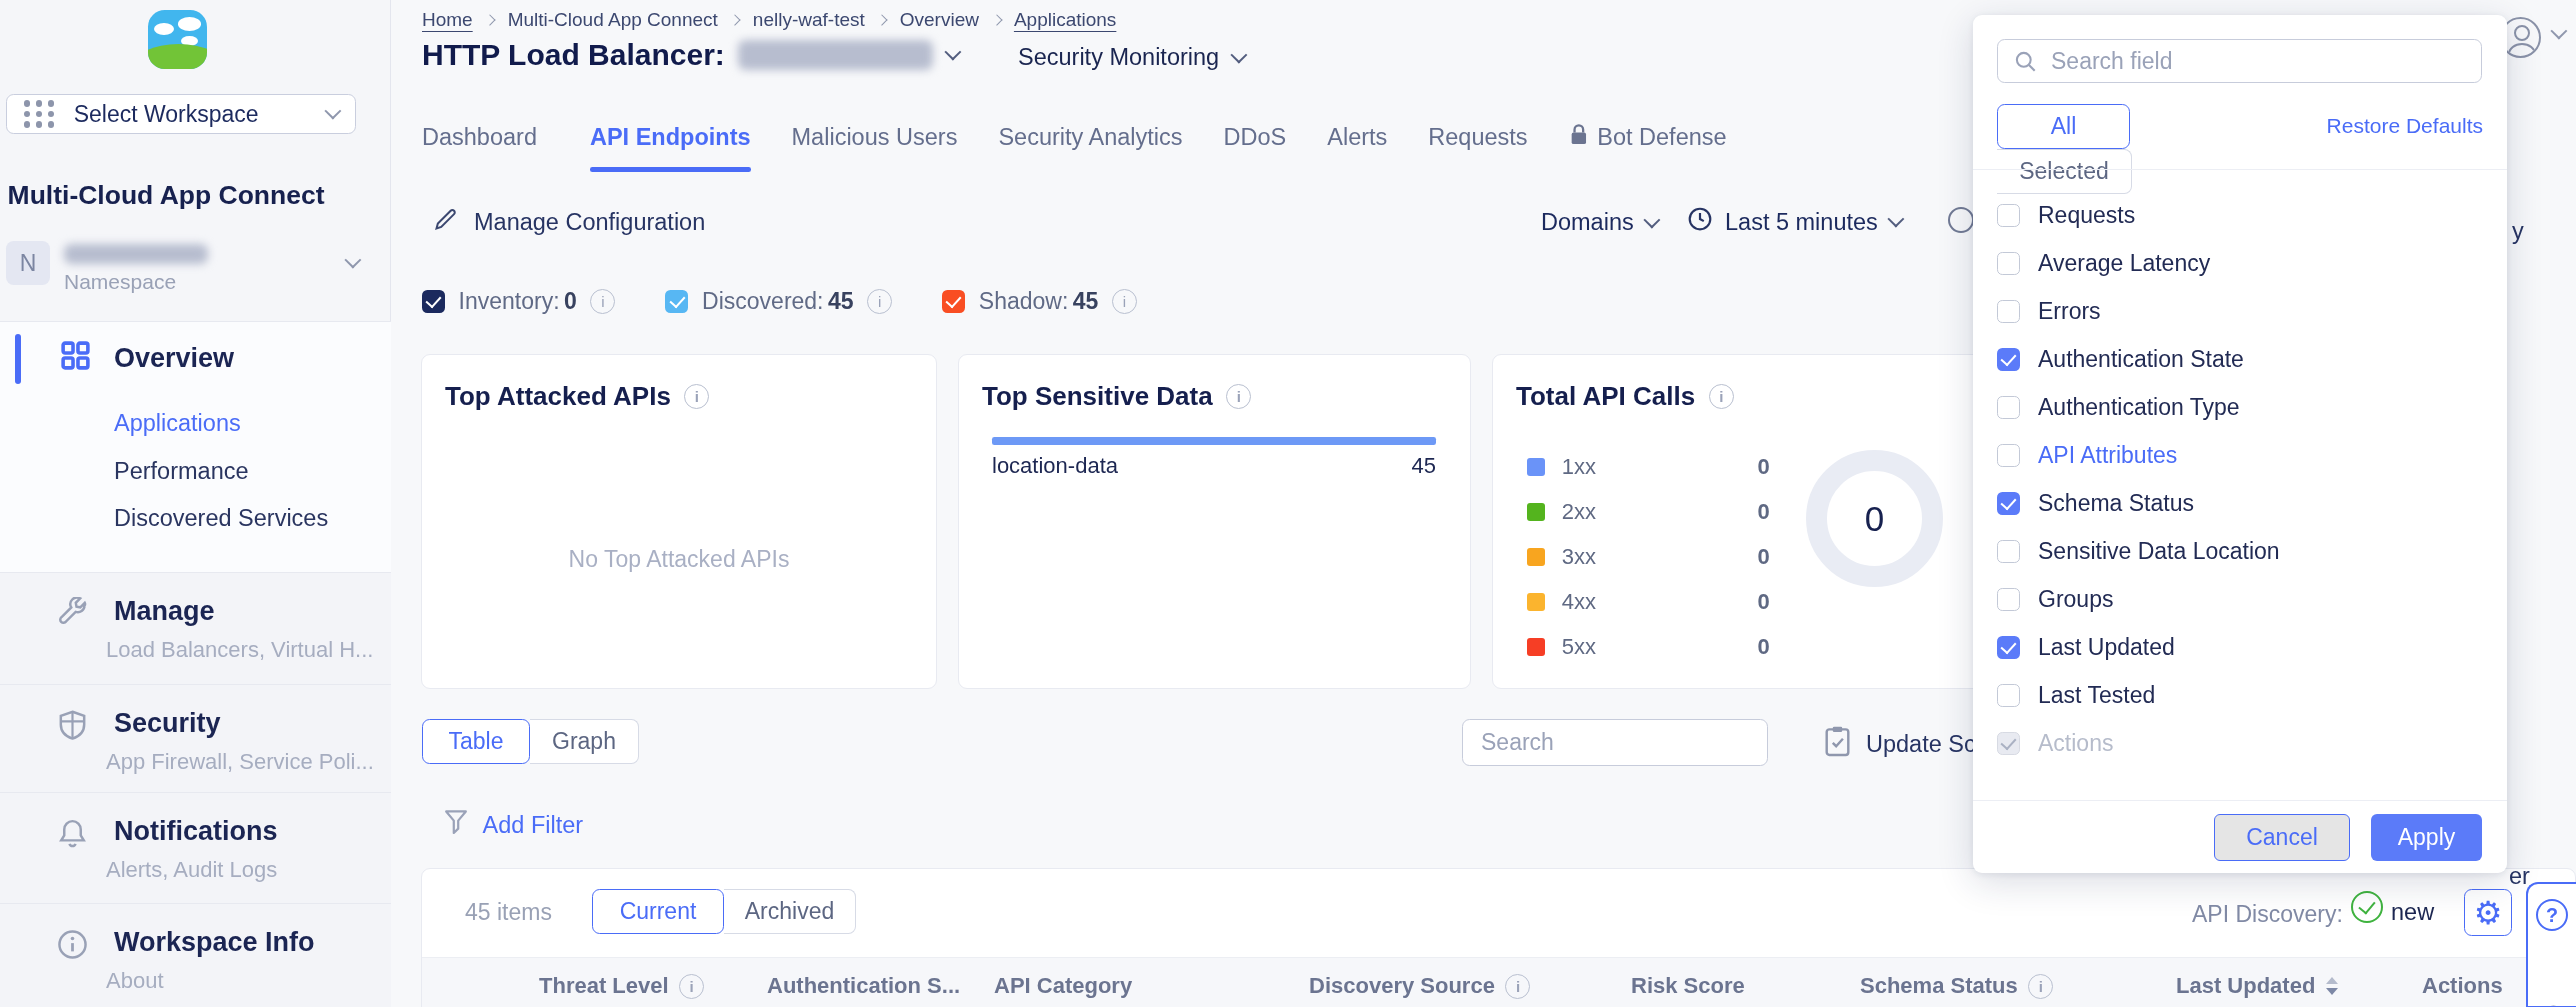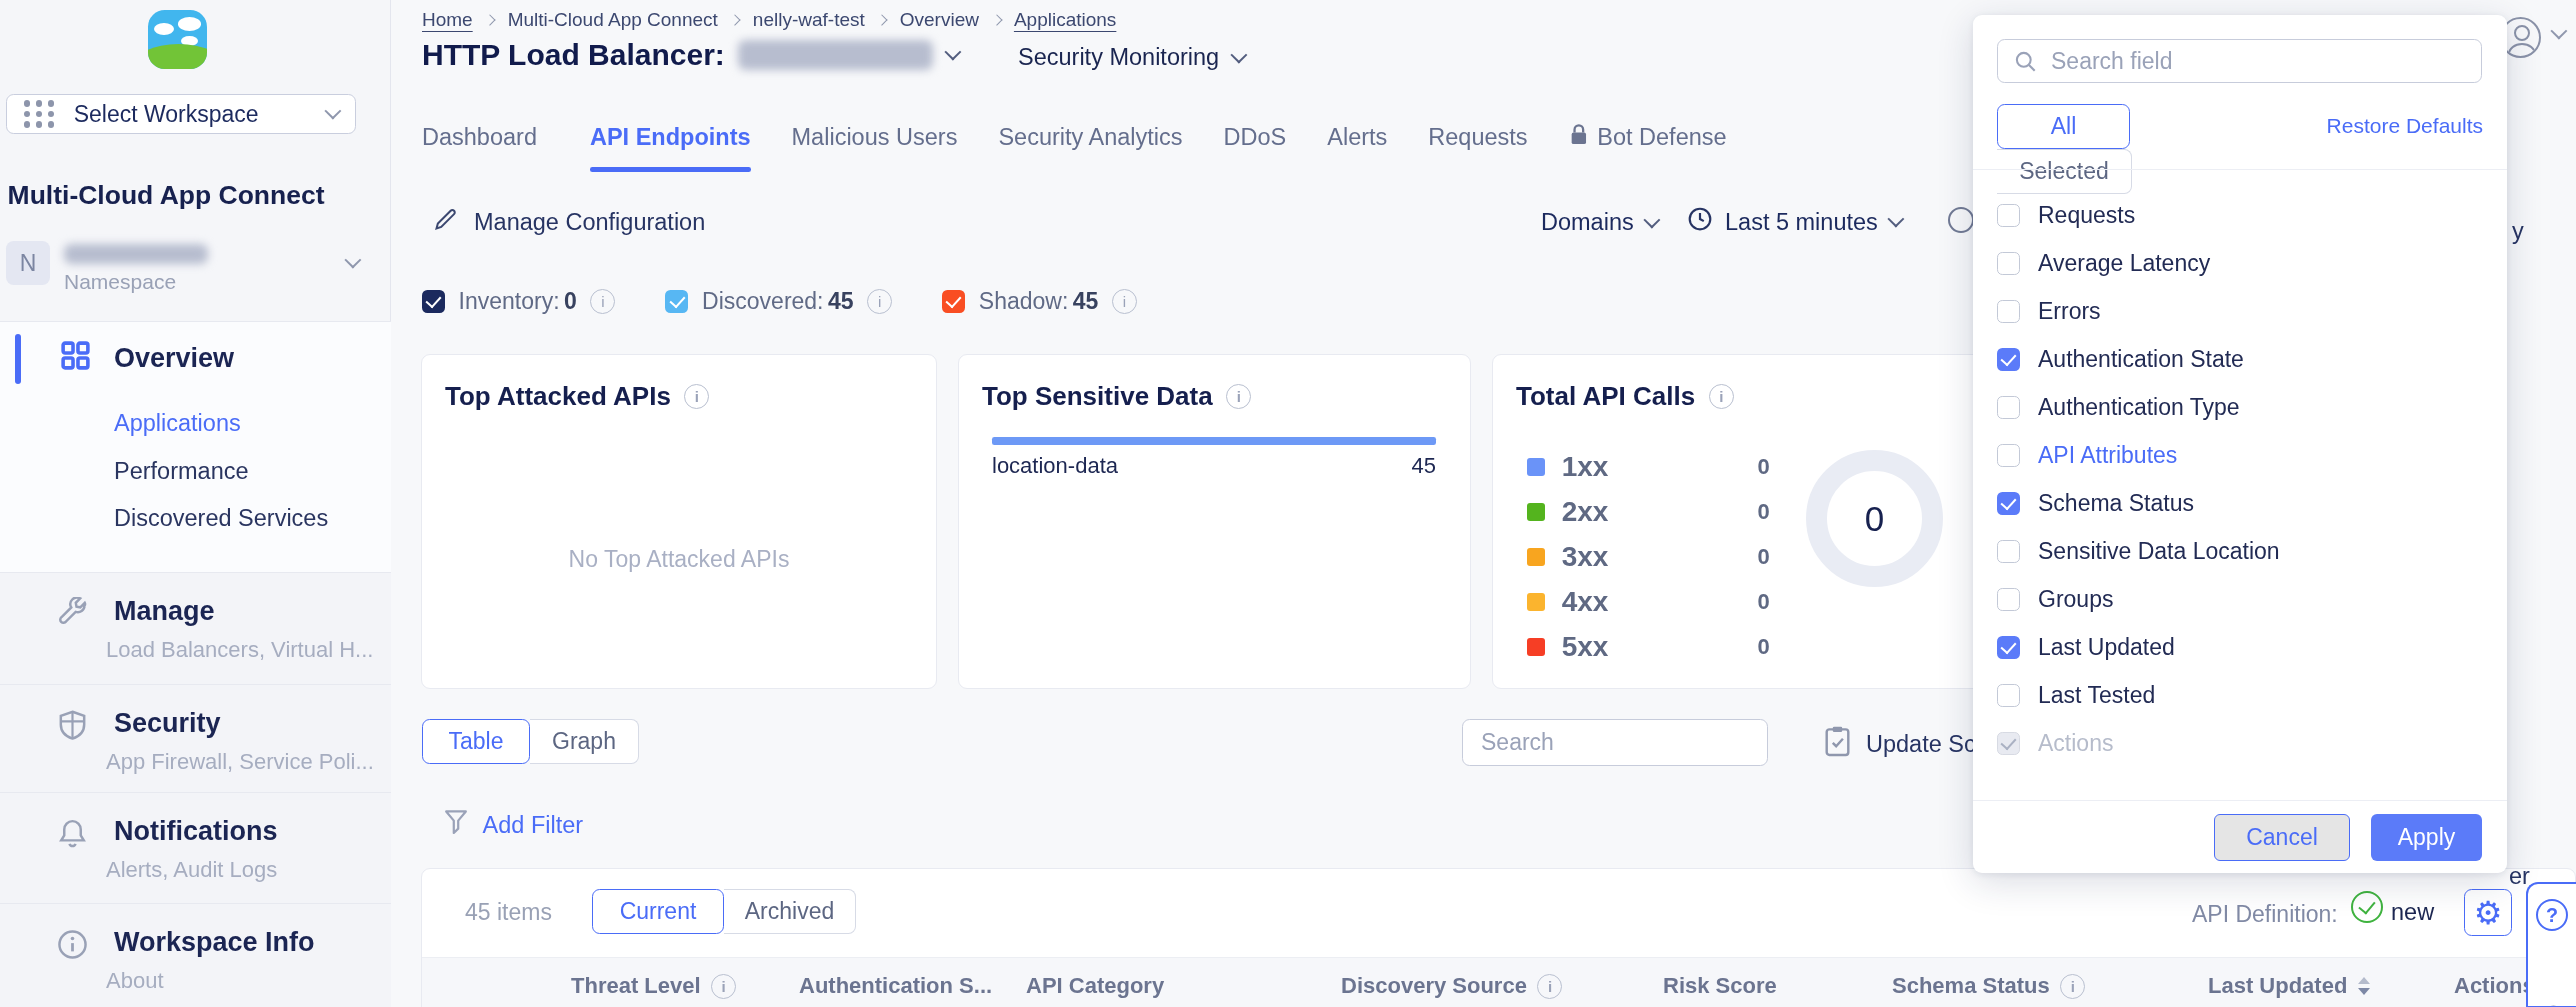--- a/index.html
+++ b/index.html
@@ -86,21 +86,21 @@
         border-radius:9px;box-sizing:border-box;}
   .card-title{position:absolute;left:23px;top:26px;font-size:26px;font-weight:600;color:#151f4e;
               display:flex;align-items:center;gap:13.6px;}
   #card1-empty{position:absolute;left:0;right:0;top:191px;text-align:center;font-size:23px;color:#a9b0c4;}
   #sens-bar{position:absolute;left:33px;right:34px;top:82px;height:7.6px;border-radius:2.3px;}
   #sens-row{position:absolute;left:33px;right:34px;top:98px;display:flex;justify-content:space-between;
             font-size:22px;color:#1d2752;}
   #legend{position:absolute;left:34px;top:89px;}
   .lg-row{height:45px;display:flex;align-items:center;}
   .lg-swatch{width:18px;height:18px;border-radius:3px;margin-right:16.7px;flex:none;}
-  .lg-label{font-size:28px;color:#5f6983;width:155px;font-weight:bold;}
+  .lg-label{font-size:22px;color:#5f6983;width:155px;}
   .lg-val{font-size:22px;font-weight:700;color:#5f6983;width:53px;text-align:right;}
   #donut{position:absolute;left:313px;top:95px;width:95px;height:95px;border:21px solid #e9ecf4;
          border-radius:50%;display:flex;align-items:center;justify-content:center;
          font-size:35px;color:#17214f;}
 
   
   .seg{position:absolute;display:flex;}
   .seg-btn{height:45px;box-sizing:border-box;display:flex;align-items:center;justify-content:center;
            font-size:23px;background:#fff;}
   .seg-btn.on{border:1.9px solid #4a6cf7;color:#4a6cf7;border-radius:7.6px;z-index:2;}
@@ -125,21 +125,21 @@
   .ok{position:absolute;left:1929px;top:22px;width:32px;height:32px;border:2.7px solid #3fb33f;
       border-radius:50%;box-sizing:border-box;display:flex;align-items:center;justify-content:center;}
   .ok i{width:7.6px;height:13px;border-right:2.7px solid #3fb33f;border-bottom:2.7px solid #3fb33f;
         transform:rotate(40deg);margin-top:-3px;}
   #apidef-value{position:absolute;left:1969px;top:30px;font-size:23.5px;color:#1d2752;}
   #gear-btn{position:absolute;left:2042px;top:20.4px;width:48px;height:47px;border:1.9px solid #4a6cf7;
             border-radius:7.6px;box-sizing:border-box;display:flex;align-items:center;justify-content:center;
             font-size:32px;color:#4a6cf7;background:#fff;}
   #thead{position:absolute;left:0;right:0;top:88px;height:51px;background:#f6f7fa;border-top:0.8px solid #eceef3;}
   .th{position:absolute;top:15px;display:flex;align-items:center;gap:10.6px;font-size:22px;font-weight:700;
-      color:#6b7490;white-space:nowrap;margin-left:32px;}
+      color:#6b7490;white-space:nowrap;}
   .sort{display:inline-flex;flex-direction:column;gap:3.8px;}
   .sort .up{width:0;height:0;border-left:6px solid transparent;border-right:6px solid transparent;
             border-bottom:7.6px solid #b4bbcc;}
   .sort .dn{width:0;height:0;border-left:6px solid transparent;border-right:6px solid transparent;
             border-top:7.6px solid #7d88a6;}
 
   .frag{position:absolute;font-size:23.5px;color:#273463;z-index:1;}
 
   
   #panel{position:absolute;left:1973px;top:15px;width:534px;height:858px;background:#fff;border-radius:9px;
@@ -458,21 +458,21 @@
     </span>
     <span>Add Filter</span>
   </div>
 
   <div id="table-card">
     <div id="items-count">45 items</div>
     <div class="seg" style="left:170px;top:19.7px;">
       <div class="seg-btn on" style="width:132px;">Current</div>
       <div class="seg-btn off" style="width:132px;">Archived</div>
     </div>
-    <div id="apidef-label">API Definition:</div>
+    <div id="apidef-label">API Discovery:</div>
     <div class="ok">
         <i></i>
       </div>
     <div id="apidef-value">new</div>
     <div id="gear-btn">⚙</div>
     <div id="thead">
         <div class="th" style="left: 117px;">
           <span>Threat Level</span>
           <span class="info">i</span>
         </div>

